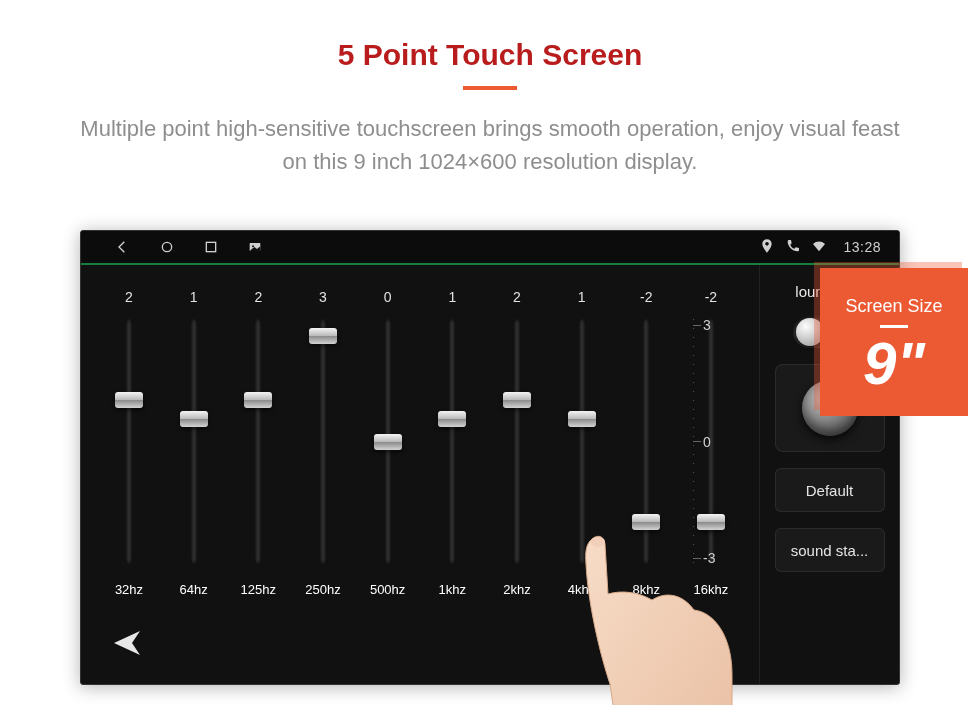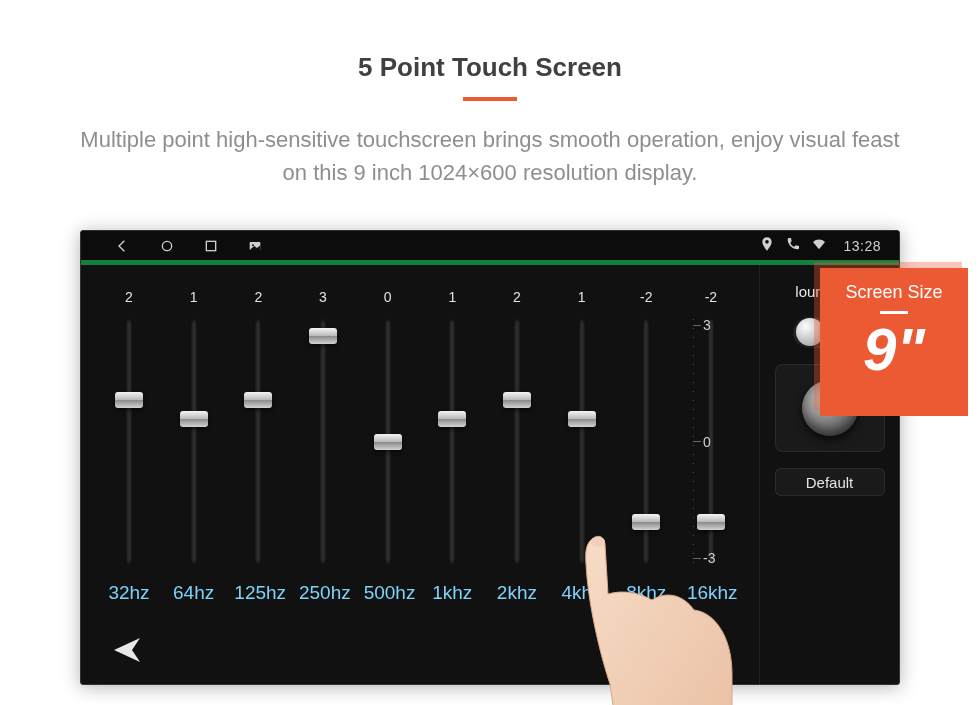--- a/index.html
+++ b/index.html
@@ -6,24 +6,24 @@
   body {
     width: 980px;
     height: 705px;
     font-family: Arial, Helvetica, sans-serif;
     background: #ffffff;
     overflow: hidden;
     position: relative;
   }
   .page-title {
     text-align: center;
-    font-size: 26px;
+    font-size: 30px;
     font-weight: 800;
-    color: #404040;
-    margin-top: 52px;
+    color: #b91c1c;
+    margin-top: 38px;
     letter-spacing: 0px;
   }
   .title-underline {
     width: 54px;
     height: 4px;
     background: #ec5a33;
     margin: 14px auto 0 auto;
   }
   .subtitle {
     text-align: center;
@@ -49,21 +49,21 @@
   }
   
   .statusbar {
     height: 34px;
     display: flex;
     align-items: center;
     color: #cfcfcf;
     font-size: 14px;
     padding: 0 12px;
     background: #0c0c0c;
-    border-bottom: 5px solid #15803d;
+    border-bottom: 2px solid #15803d;
   }
   .statusbar .nav-icons { display: flex; gap: 28px; margin-left: 22px; }
   .statusbar .nav-icons span { display: inline-flex; align-items: center; }
   .statusbar .spacer { flex: 1; }
   .statusbar .right-icons { display: flex; align-items: center; gap: 10px; margin-right: 6px; }
   .clock { font-size: 14px; letter-spacing: 0.5px; margin-left: 6px; }
   svg.nav { width: 16px; height: 16px; }
 
   
   .eq-area {
@@ -155,22 +155,22 @@
     left: -2px;
     top: 0;
     bottom: 0;
     width: 1px;
     background: repeating-linear-gradient(to bottom, #555 0, #555 1px, transparent 1px, transparent 9px);
   }
 
   .band-labels {
     display: flex;
     justify-content: space-between;
-    color: #7dd3fc;
-    font-size: 19px;
+    color: #ffffff;
+    font-size: 13px;
     margin-top: 18px;
     padding: 0 4px;
   }
 
   .bottom-row {
     display: flex;
     align-items: center;
     gap: 24px;
     margin-top: 26px;
   }
@@ -240,42 +240,42 @@
   }
   .round-btn {
     width: 56px;
     height: 56px;
     border-radius: 50%;
     background: radial-gradient(circle at 38% 34%, #c0c0c0, #6f6f6f 58%, #3b3b3b);
     box-shadow: 0 4px 8px rgba(0,0,0,0.7), inset 0 -6px 10px rgba(0,0,0,0.4);
   }
   .side-btn {
     width: 110px;
-    height: 28px;
+    height: 44px;
     background: #1a1a1a;
     border-radius: 6px;
     color: #e4e4e4;
     font-size: 15px;
     display: flex;
     align-items: center;
     justify-content: center;
     box-shadow: inset 0 0 0 1px #2b2b2b;
   }
 
   
   .badge {
     position: absolute;
     right: 12px;
     top: 268px;
     width: 148px;
     height: 148px;
     background: #ec5a33;
     color: #fff;
     text-align: center;
-    padding: 14px 10px;
+    padding: 28px 10px;
     box-shadow: -6px -6px 0 0 rgba(236,90,51,0.35);
   }
   .badge .bt { font-size: 18px; font-weight: 500; }
   .badge .bl { width: 28px; height: 3px; background: #fff; margin: 8px auto 0 auto; }
   .badge .bv { font-size: 60px; font-weight: 700; font-style: italic; margin-top: 6px; line-height: 1; }
 
   
   .hand {
     position: absolute;
     left: 572px;
@@ -440,20 +440,21 @@
 
     <div class="side">
       <div class="side-label">loundness</div>
       <div class="toggle">
         <div class="dot"></div>
       </div>
       <div class="round-btn-wrap">
         <div class="round-btn"></div>
       </div>
       <div class="side-btn">Default</div>
+      <div class="side-btn">sound sta...</div>
     </div>
   </div>
 </div>
 
 <div class="badge">
   <div class="bt">Screen Size</div>
   <div class="bl"></div>
   <div class="bv">9"</div>
 </div>
 

